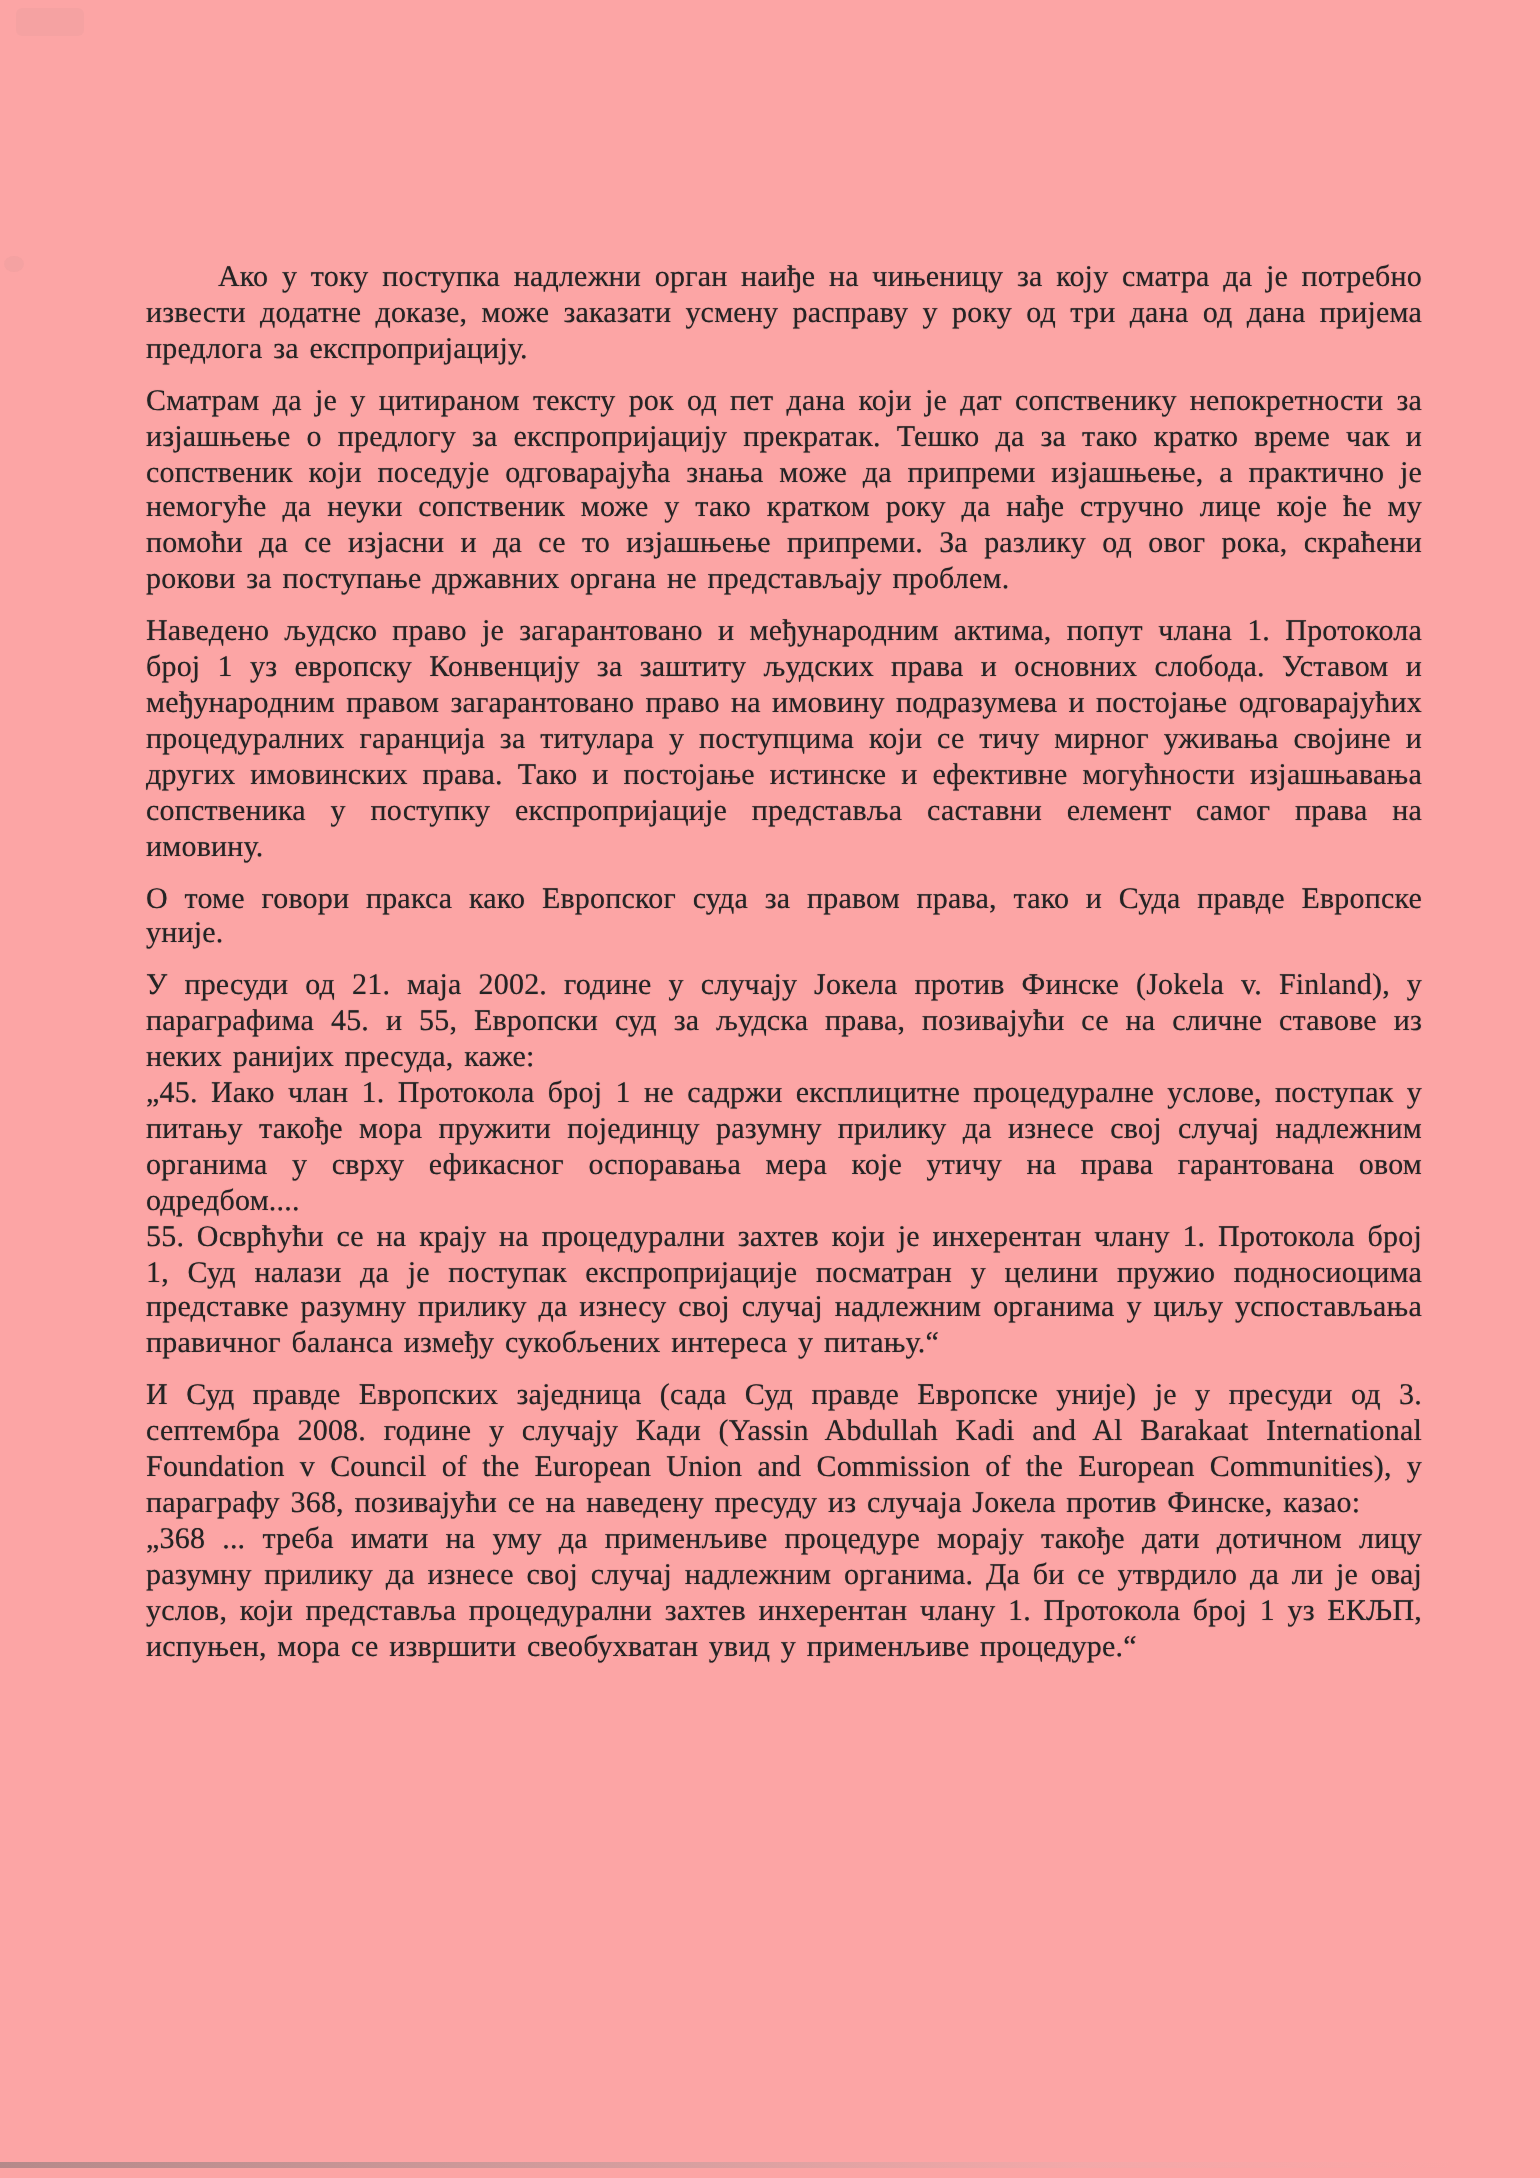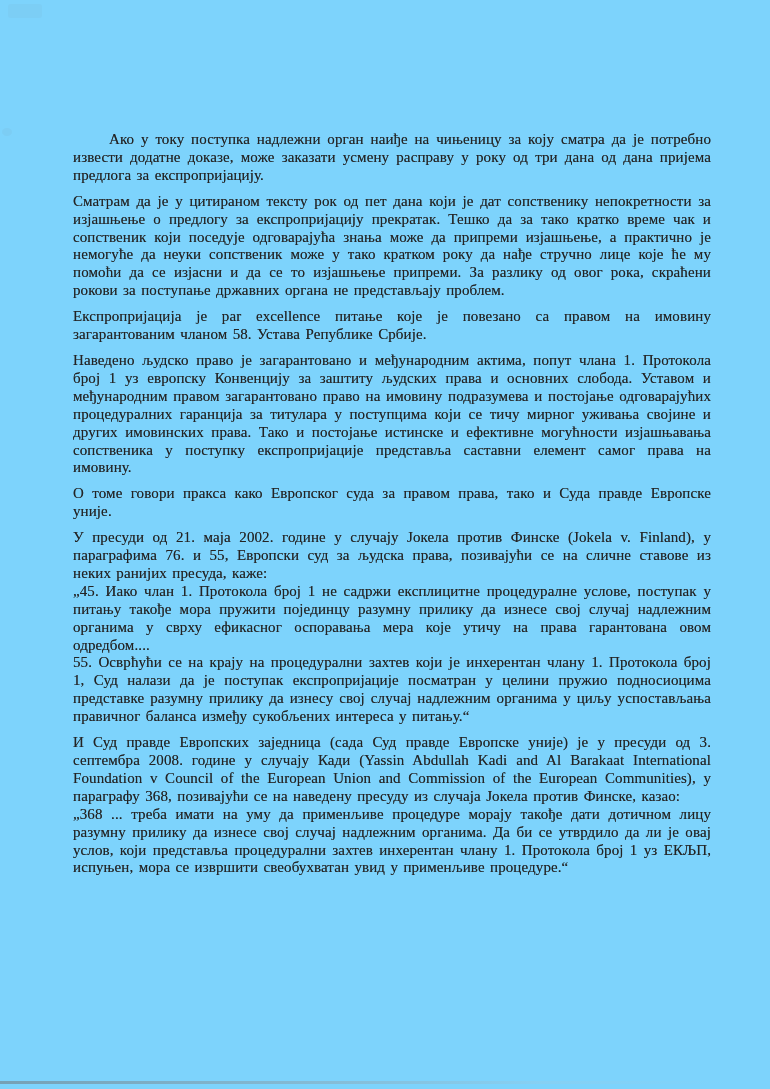--- a/index.html
+++ b/index.html
@@ -10,21 +10,21 @@
   body {
     width: 770px;
     height: 1089px;
     position: relative;
     overflow: hidden;
     font-family: "Liberation Serif", "DejaVu Serif", serif;
   }
   .page {
     position: absolute;
     inset: 0;
-    background: #7dd3fc;
+    background: #fca5a5;
   }
   .content {
     position: absolute;
     left: 73px;
     top: 131px;
     width: 638px;
     color: #242424;
     font-size: 15px;
     line-height: 17.9px;
   }
@@ -77,27 +77,26 @@
 
 <div class="page">
   <div class="speck-a"></div>
   <div class="speck-b"></div>
 
   <div class="content">
     <p class="para indent">Ако у току поступка надлежни орган наиђе на чињеницу за коју сматра да је потребно извести додатне доказе, може заказати усмену расправу у року од три дана од дана пријема предлога за експропријацију.</p>
 
     <p class="para block-start">Сматрам да је у цитираном тексту рок од пет дана који је дат сопственику непокретности за изјашњење о предлогу за експропријацију прекратак. Тешко да за тако кратко време чак и сопственик који поседује одговарајућа знања може да припреми изјашњење, а практично је немогуће да неуки сопственик може у тако кратком року да нађе стручно лице које ће му помоћи да се изјасни и да се то изјашњење припреми. За разлику од овог рока, скраћени рокови за поступање државних органа не представљају проблем.</p>
 
-    <p class="para block-start">Експропријација је par excellence питање које је повезано са правом на имовину загарантованим чланом 58. Устава Републике Србије.</p>
 
     <p class="para block-start">Наведено људско право је загарантовано и међународним актима, попут члана 1. Протокола број 1 уз европску Конвенцију за заштиту људских права и основних слобода. Уставом и међународним правом загарантовано право на имовину подразумева и постојање одговарајућих процедуралних гаранција за титулара у поступцима који се тичу мирног уживања својине и других имовинских права. Тако и постојање истинске и ефективне могућности изјашњавања сопственика у поступку експропријације представља саставни елемент самог права на имовину.</p>
 
     <p class="para block-start">О томе говори пракса како Европског суда за правом права, тако и Суда правде Европске уније.</p>
 
-    <p class="para block-start">У пресуди од 21. маја 2002. године у случају Јокела против Финске (Jokela v. Finland), у параграфима 76. и 55, Европски суд за људска права, позивајући се на сличне ставове из неких ранијих пресуда, каже:</p>
+    <p class="para block-start">У пресуди од 21. маја 2002. године у случају Јокела против Финске (Jokela v. Finland), у параграфима 45. и 55, Европски суд за људска права, позивајући се на сличне ставове из неких ранијих пресуда, каже:</p>
     <p class="para">„45. Иако члан 1. Протокола број 1 не садржи експлицитне процедуралне услове, поступак у питању такође мора пружити појединцу разумну прилику да изнесе свој случај надлежним органима у сврху ефикасног оспоравања мера које утичу на права гарантована овом одредбом....</p>
     <p class="para">55. Осврћући се на крају на процедурални захтев који је инхерентан члану 1. Протокола број 1, Суд налази да је поступак експропријације посматран у целини пружио подносиоцима представке разумну прилику да изнесу свој случај надлежним органима у циљу успостављања правичног баланса између сукобљених интереса у питању.“</p>
 
     <p class="para block-start">И Суд правде Европских заједница (сада Суд правде Европске уније) је у пресуди од 3. септембра 2008. године у случају Кади (Yassin Abdullah Kadi and Al Barakaat International Foundation v Council of the European Union and Commission of the European Communities), у параграфу 368, позивајући се на наведену пресуду из случаја Јокела против Финске, казао:</p>
     <p class="para">„368 ... треба имати на уму да применљиве процедуре морају такође дати дотичном лицу разумну прилику да изнесе свој случај надлежним органима. Да би се утврдило да ли је овај услов, који представља процедурални захтев инхерентан члану 1. Протокола број 1 уз ЕКЉП, испуњен, мора се извршити свеобухватан увид у применљиве процедуре.“</p>
   </div>
 
   <div class="scan-line"></div>
 </div>
 

